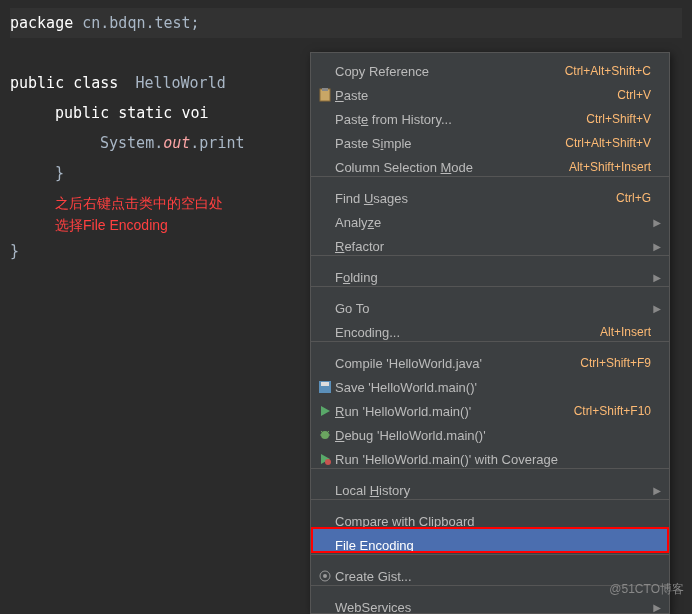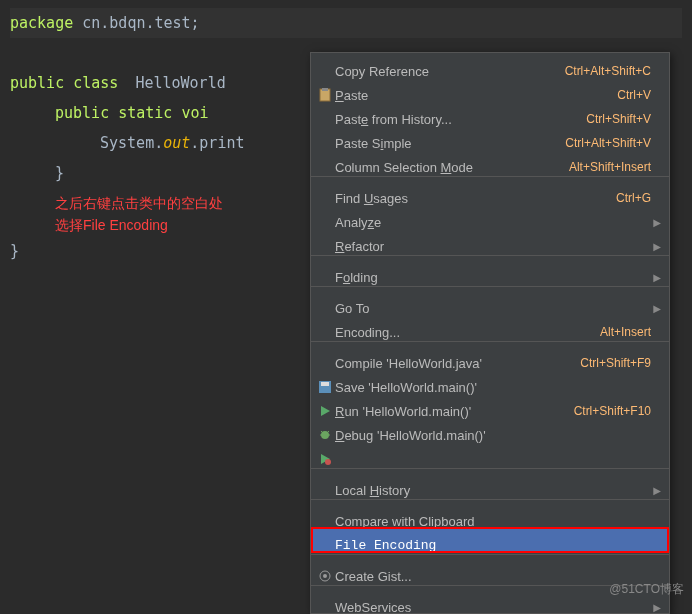--- a/index.html
+++ b/index.html
@@ -10,24 +10,24 @@
   font-family: 'Consolas', 'Monaco', monospace;
   font-size: 15px;
   overflow: hidden;
   position: relative;
 }
 .editor {
   padding: 8px 10px;
   color: #a9b7c6;
   line-height: 30px;
 }
-.kw { color: #bef264; }
+.kw { color: #ffffff; }
 .pkg { color: #a9b7c6; }
 .cls { color: #a9b7c6; margin-left: 8px; }
-.static-field { font-style: italic; color: #eab308; }
+.static-field { font-style: italic; color: #fca5a5; }
 .brace { color: #a9b7c6; }
 .hl-line {
   background: #323232;
   display: block;
 }
 .annotation {
   color: #ff4040;
   font-family: 'Microsoft YaHei', sans-serif;
   font-size: 14px;
   line-height: 22px;
@@ -69,21 +69,20 @@
 }
 .menu-item .arrow {
   position: absolute;
   right: 8px;
   color: #888;
   font-size: 10px;
 }
 .menu-item.selected {
   background: #4b6eaf;
   color: #ffffff;
-  font-family: Liberation Mono, monospace;
 }
 .sep {
   height: 1px;
   background: #555;
   margin: 3px 0;
 }
 .underline { text-decoration: underline; }
 .highlight-box {
   position: absolute;
   border: 2px solid #ff0000;
@@ -213,20 +212,21 @@
       </span>
     <span class="label"><span class="underline">D</span>ebug 'HelloWorld.main()'</span>
   </div>
   <div class="menu-item">
     <span class="icon">
         <svg width="14" height="14">
           <polygon points="3,2 12,7 3,12" fill="#59a869"></polygon>
           <circle cx="10" cy="10" r="3" fill="#c75450"></circle>
         </svg>
       </span>
+    <span class="label">Run 'HelloWorld.main()' with Coverage</span>
   </div>
   <div class="sep"></div>
   <div class="menu-item">
     <span class="icon"></span>
     <span class="label">Local <span class="underline">H</span>istory</span>
     <span class="arrow">▶</span>
   </div>
   <div class="sep"></div>
   <div class="menu-item">
     <span class="icon"></span>

